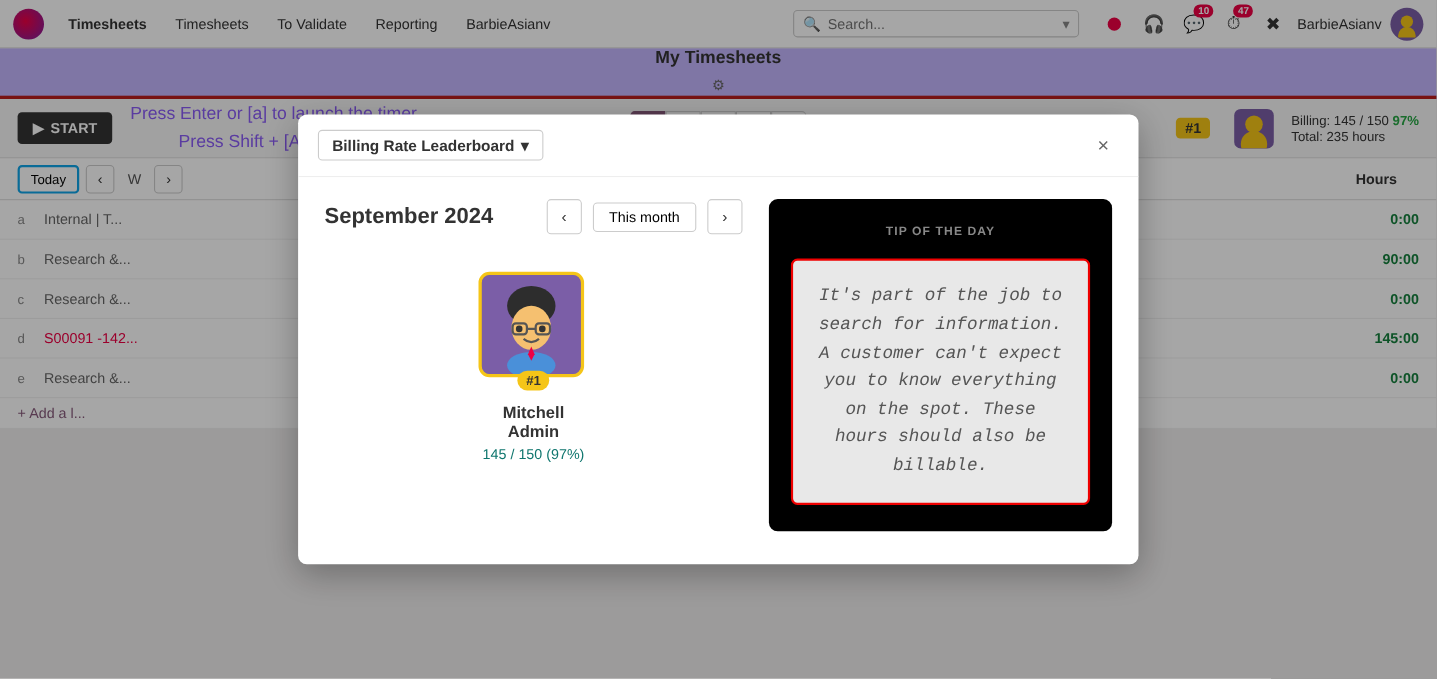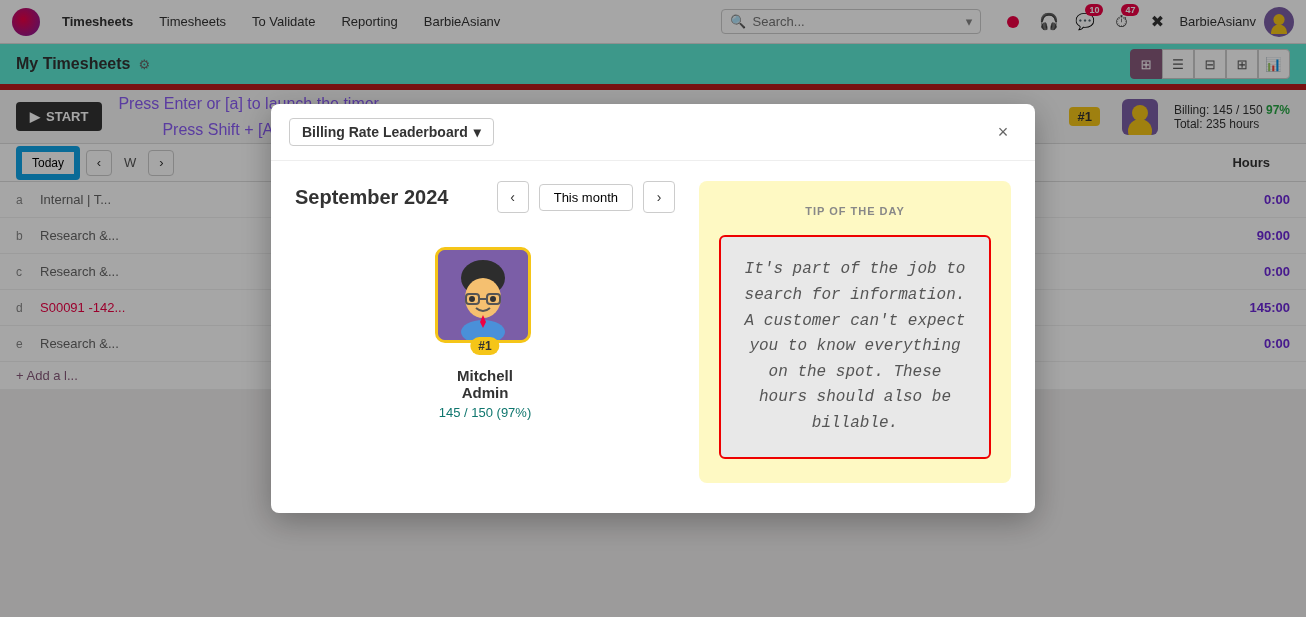--- a/index.html
+++ b/index.html
@@ -60,27 +60,28 @@
       width: 30px; height: 30px; border-radius: 50%;
       background: #7b5ea7; overflow: hidden;
       display: flex; align-items: center; justify-content: center;
       cursor: pointer;
     }
     .nav-avatar svg { width: 24px; height: 24px; }
     .username { font-size: 13px; cursor: pointer; color: #333; }
 
     
     .subheader {
-      background: #5eead4;
+      background: #c4b5fd;
       height: 46px;
       display: flex;
       align-items: center;
       padding: 0 16px;
-      border-bottom: 6px solid #b91c1c;
+      border-bottom: 3px solid #b91c1c;
       gap: 8px;
+      flex-direction: column;
     }
     .subheader-title { font-size: 16px; font-weight: 600; }
     .subheader-gear { color: #666; cursor: pointer; }
     .subheader-spacer { flex: 1; }
     .view-btn {
       width: 32px; height: 30px;
       border: 1px solid #ccc; background: #fff;
       display: flex; align-items: center; justify-content: center;
       cursor: pointer; color: #555;
     }
@@ -128,21 +129,21 @@
     .table-header {
       background: #fff;
       display: flex;
       align-items: center;
       padding: 0 16px;
       height: 38px;
       border-bottom: 1px solid #ddd;
       gap: 6px;
     }
     .btn-today {
-      padding: 4px 10px; background: #fff; border: 6px solid #0ea5e9;
+      padding: 4px 10px; background: #fff; border: 2px solid #0ea5e9;
       border-radius: 4px; cursor: pointer; font-size: 12px;
     }
     .btn-nav {
       width: 26px; height: 26px; background: #fff; border: 1px solid #ccc;
       border-radius: 4px; cursor: pointer; display: flex; align-items: center; justify-content: center;
     }
     .week-label { font-size: 13px; color: #555; padding: 0 6px; }
     .table-header-spacer { flex: 1; }
     .col-hours { font-size: 13px; font-weight: 600; padding-right: 20px; margin-left: 44px; }
 
@@ -150,21 +151,21 @@
       background: #fff;
       display: flex;
       align-items: center;
       padding: 0 16px;
       height: 36px;
       border-bottom: 1px solid #f0f0f0;
       gap: 10px;
     }
     .row-key { color: #888; font-size: 12px; width: 14px; }
     .row-label { color: #666; font-size: 13px; flex: 1; }
-    .row-hours { font-size: 13px; font-weight: 600; color: #6d28d9; min-width: 60px; text-align: right; }
+    .row-hours { font-size: 13px; font-weight: 600; color: #15803d; min-width: 60px; text-align: right; }
     .add-row {
       padding: 6px 16px;
       color: #875a7b; cursor: pointer; font-size: 13px;
       background: #fff;
       border-bottom: 1px solid #f0f0f0;
     }
 
     
     .overlay {
       position: fixed; top: 0; left: 0; width: 1306px; height: 617px;
@@ -205,21 +206,21 @@
       gap: 24px;
       min-height: 340px;
     }
     .modal-left {
       flex: 0 0 380px;
       display: flex;
       flex-direction: column;
     }
     .modal-right {
       flex: 1;
-      background: #fef9c3;
+      background: #000000;
       border-radius: 8px;
       padding: 24px 20px;
       display: flex;
       flex-direction: column;
       align-items: center;
     }
 
     
     .month-nav {
       display: flex;

